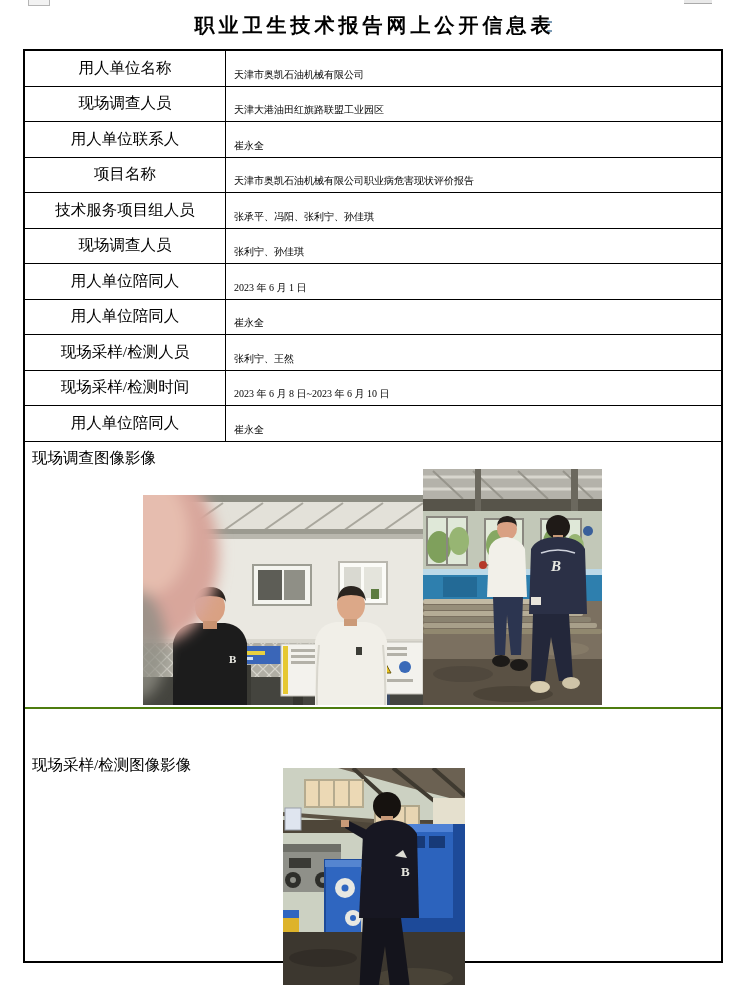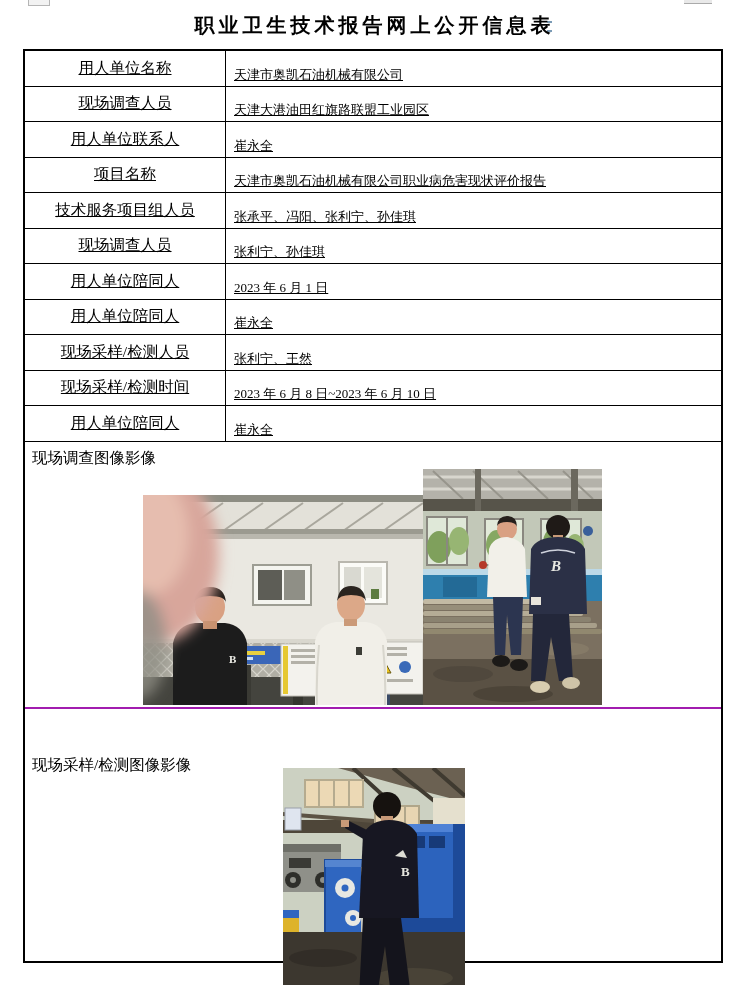--- a/index.html
+++ b/index.html
@@ -21,35 +21,34 @@
   }
 
   .info-table{
     position:absolute;left:23px;top:49px;width:700px;height:914px;
     border:2px solid #000;box-sizing:border-box;
     display:flex;flex-direction:column;
   }
   .t-row{
     display:flex;flex:0 0 auto;height:35.5px;box-sizing:border-box;
     border-bottom:1px solid #000;
-    text-decoration:underline;
   }
   .t-label{
     width:201px;box-sizing:border-box;border-right:1px solid #000;
     display:flex;align-items:center;justify-content:center;
     font-size:15.5px;text-align:center;
   }
   .t-value{
     flex:1;display:flex;align-items:center;
-    font-size:13px;padding-left:8px;margin-top:13px;
+    font-size:10px;padding-left:8px;margin-top:13px;
   }
   .photo-section{
     position:relative;box-sizing:border-box;flex:0 0 auto;
   }
-  .sec-survey{height:267px;border-bottom:2px solid #a21caf;padding-left:32px;}
+  .sec-survey{height:267px;border-bottom:2px solid #4d7c0f;padding-left:32px;}
   .sec-sampling{flex:1;margin-top:40px;}
   .sec-label{
     position:absolute;left:7px;top:6px;font-size:15.5px;
   }
   .photo{position:absolute;display:block;}
   .ph-survey-left{left:118px;top:53px;width:280px;height:210px;}
   .ph-survey-right{left:398px;top:27px;width:179px;height:236px;}
   .ph-sampling{left:258px;top:19px;width:182px;height:233px;}
 </style>
 </head>

